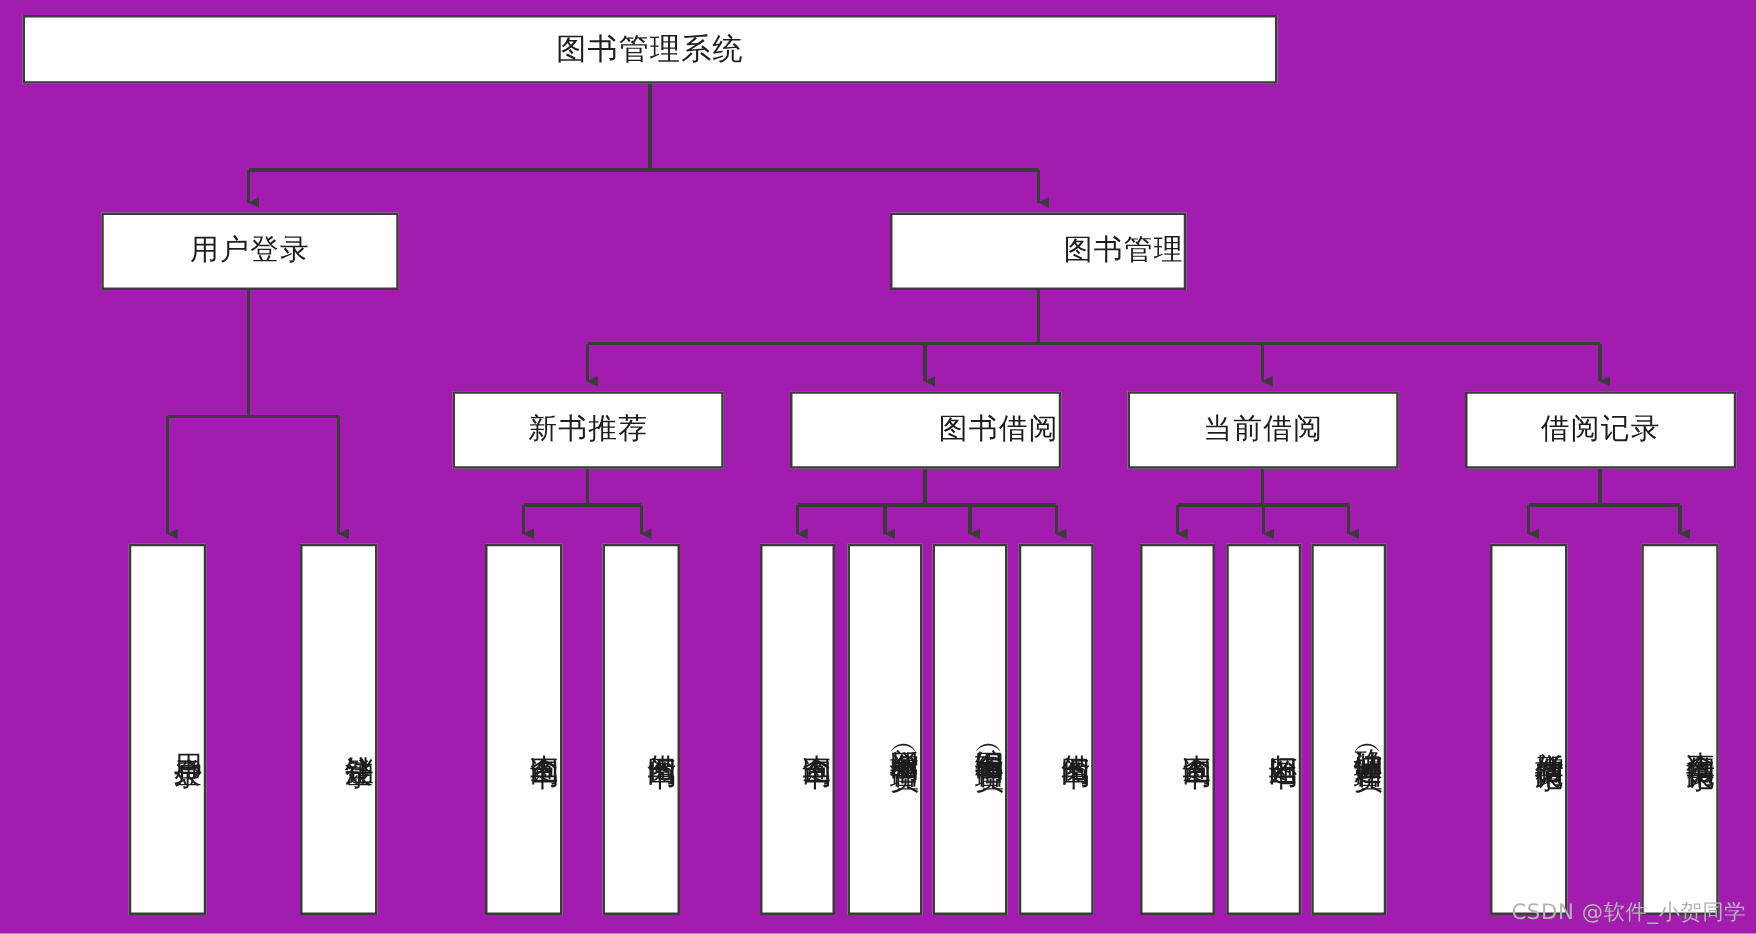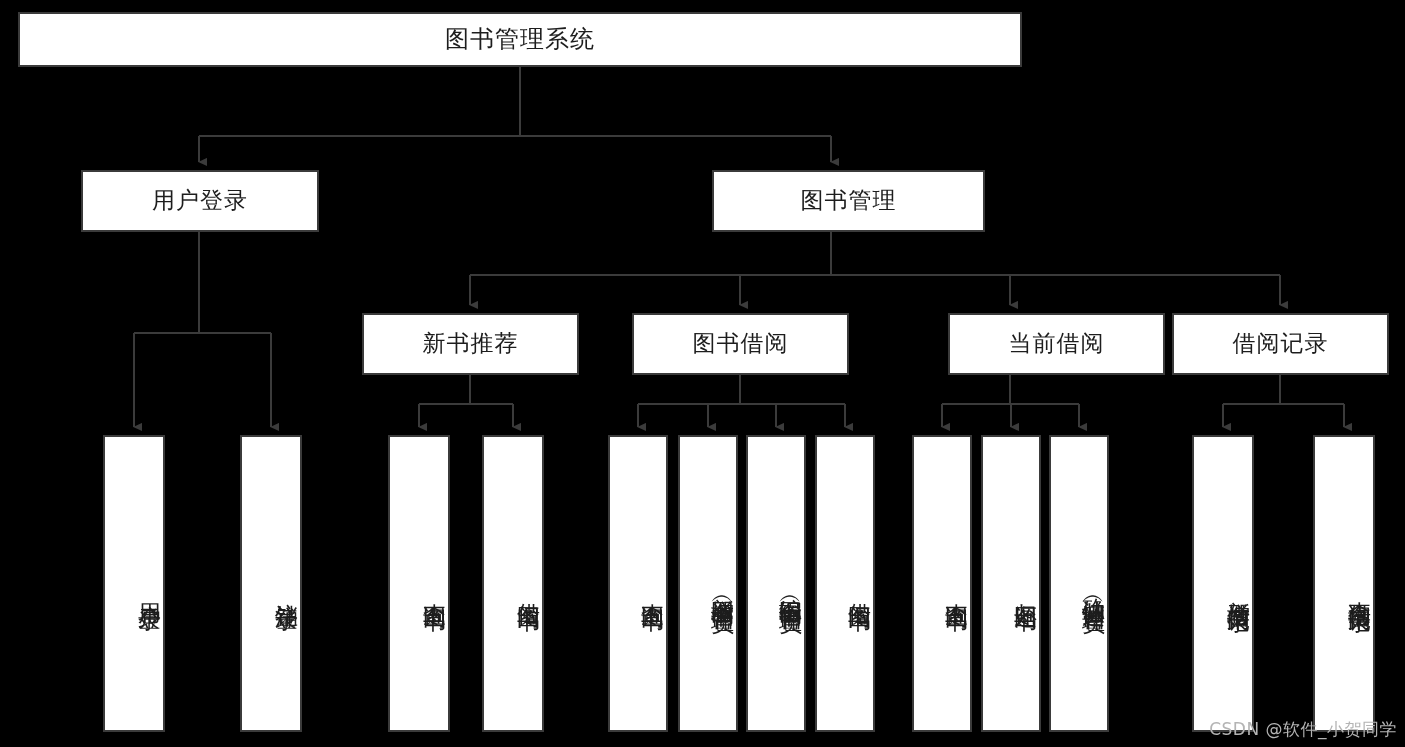--- a/index.html
+++ b/index.html
@@ -7,21 +7,21 @@
     padding: 0;
     background: #ffffff;
   }
   body {
     font-family: "DejaVu Sans", "Liberation Sans", sans-serif;
   }
   #canvas {
     position: relative;
     width: 1405px;
     height: 747px;
-    background: #000000;
+    background: #a21caf;
     overflow: hidden;
   }
   .node {
     position: absolute;
     box-sizing: border-box;
     border: 2.5px solid #3b3b3b;
     background: #ffffff;
     display: flex;
     align-items: center;
     justify-content: center;
@@ -125,31 +125,31 @@
     </g>
   </svg>
 
   <div class="node horizontal root" style="left:18px; top:12px; width:1004px; height:55px;">
     <span class="node-label">图书管理系统</span>
   </div>
 
   <div class="node horizontal" style="left:81px; top:170px; width:238px; height:62px;">
     <span class="node-label">用户登录</span>
   </div>
-  <div class="node horizontal" style="left:712px; top:170px; width:273px; height:62px;">
+  <div class="node horizontal" style="left:712px; top:170px; width:237px; height:62px;justify-content:flex-end;">
     <span class="node-label">图书管理</span>
   </div>
 
   <div class="node horizontal" style="left:362px; top:313px; width:217px; height:62px;">
     <span class="node-label">新书推荐</span>
   </div>
-  <div class="node horizontal" style="left:632px; top:313px; width:217px; height:62px;">
+  <div class="node horizontal" style="left:632px; top:313px; width:217px; height:62px;justify-content:flex-end;">
     <span class="node-label">图书借阅</span>
   </div>
-  <div class="node horizontal" style="left:948px; top:313px; width:217px; height:62px;">
+  <div class="node horizontal" style="left:902px; top:313px; width:217px; height:62px;">
     <span class="node-label">当前借阅</span>
   </div>
   <div class="node horizontal" style="left:1172px; top:313px; width:217px; height:62px;text-align:right;">
     <span class="node-label">借阅记录</span>
   </div>
 
   <div class="node vertical" style="left:103px; top:435px; width:62px; height:297px;">
     <span class="node-label">用户登录</span>
   </div>
   <div class="node vertical" style="left:240px; top:435px; width:62px; height:297px;">

